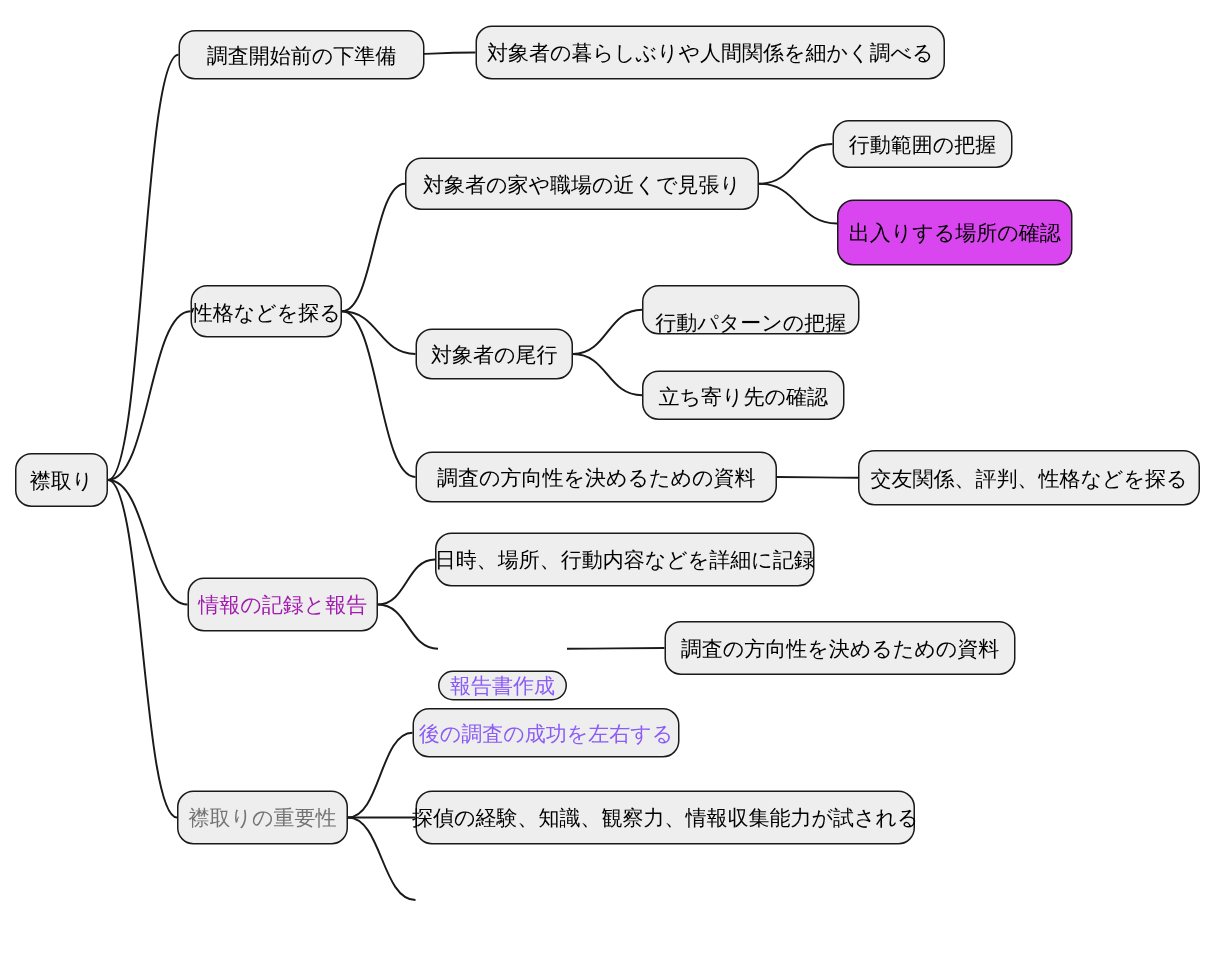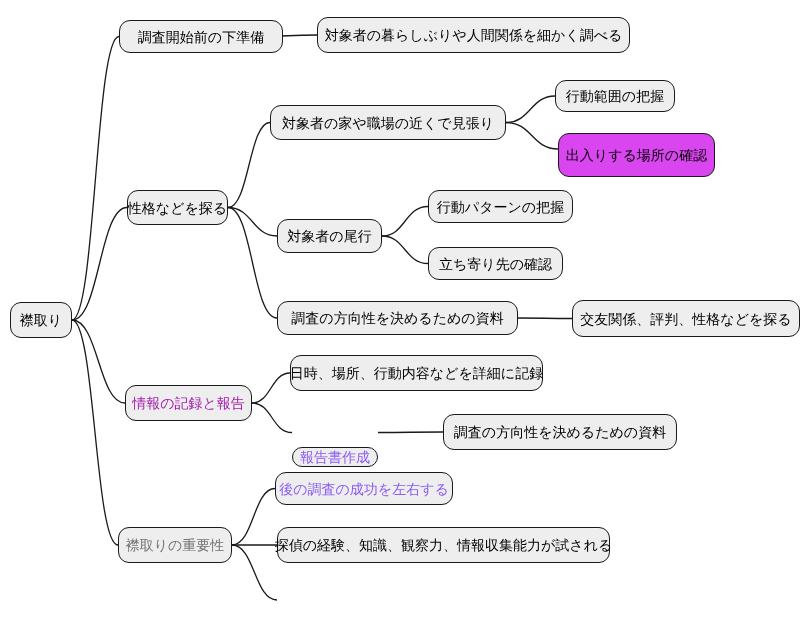--- a/index.html
+++ b/index.html
@@ -89,21 +89,21 @@
       </div>
       <div class="node" style="left: 555px; top: 80px; width: 120px; height: 32px; background: rgb(238, 238, 238); border: 1.5px solid rgb(26, 26, 26); color: rgb(0, 0, 0);">
         <span>行動範囲の把握</span>
       </div>
       <div class="node" style="left: 558px; top: 133px; width: 157px; height: 44px; background: #d946ef; border: 1.5px solid rgb(26, 26, 26); color: rgb(0, 0, 0);">
         <span>出入りする場所の確認</span>
       </div>
       <div class="node" style="left: 277px; top: 219px; width: 105px; height: 34px; background: rgb(238, 238, 238); border: 1.5px solid rgb(26, 26, 26); color: rgb(0, 0, 0);">
         <span>対象者の尾行</span>
       </div>
-      <div class="node" style="left: 428px; top: 190px; width: 145px; height: 33px; background: rgb(238, 238, 238); border: 1.5px solid rgb(26, 26, 26); color: rgb(0, 0, 0);">
+      <div class="node" style="left: 428px; top: 190px; width: 145px; height: 33px; background: rgb(238, 238, 238); border: 1.5px solid rgb(26, 26, 26); color: rgb(0, 0, 0); align-items: flex-end;">
         <span>行動パターンの把握</span>
       </div>
       <div class="node" style="left: 428px; top: 247px; width: 135px; height: 33px; background: rgb(238, 238, 238); border: 1.5px solid rgb(26, 26, 26); color: rgb(0, 0, 0);">
         <span>立ち寄り先の確認</span>
       </div>
       <div class="node" style="left: 277px; top: 301px; width: 241px; height: 34px; background: rgb(238, 238, 238); border: 1.5px solid rgb(26, 26, 26); color: rgb(0, 0, 0);">
         <span>調査の方向性を決めるための資料</span>
       </div>
       <div class="node" style="left: 572px; top: 300px; width: 228px; height: 37px; background: rgb(238, 238, 238); border: 1.5px solid rgb(26, 26, 26); color: rgb(0, 0, 0);">
         <span>交友関係、評判、性格などを探る</span>

